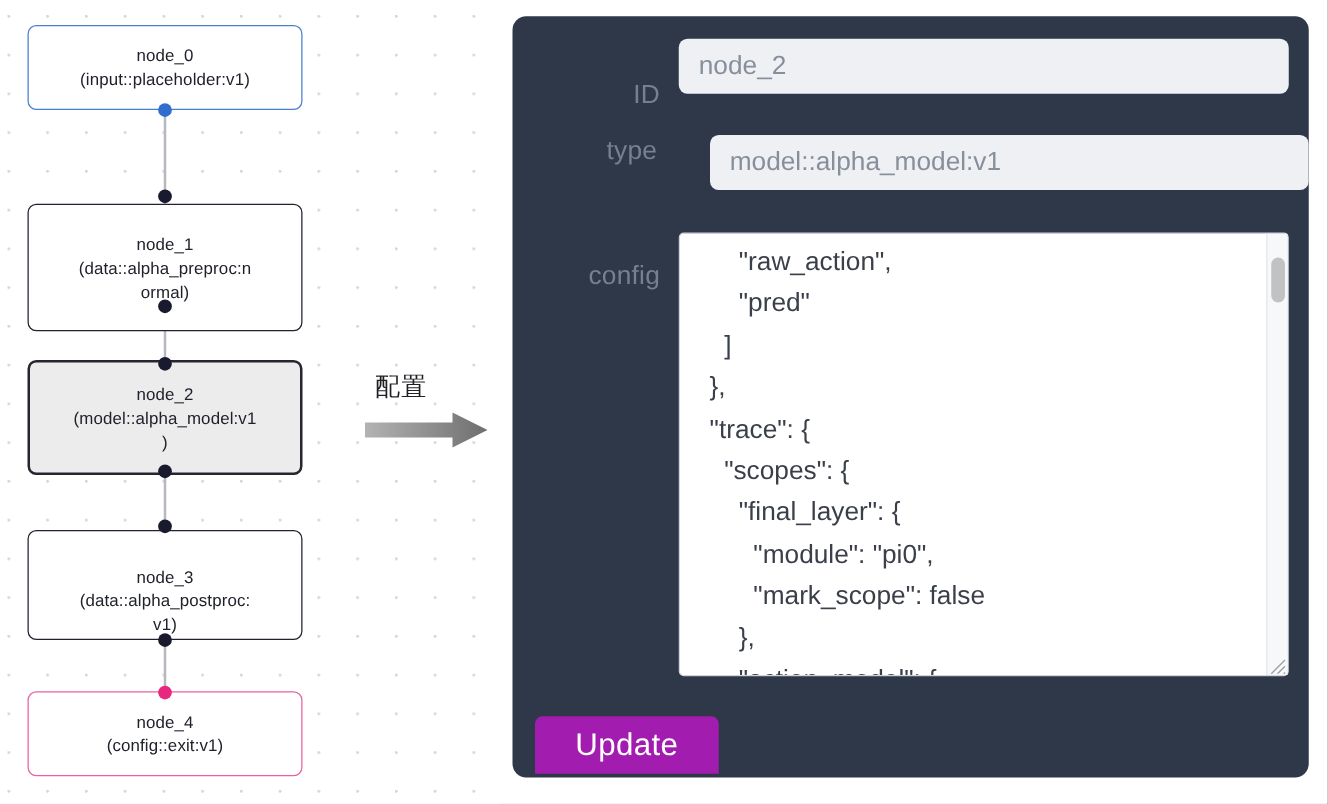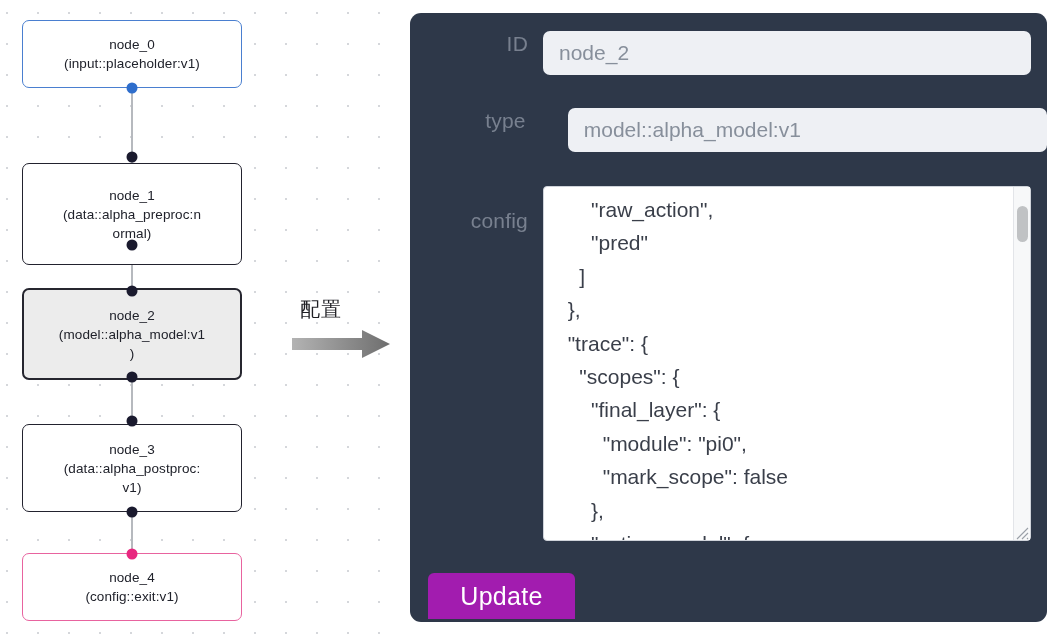--- a/index.html
+++ b/index.html
@@ -125,21 +125,21 @@
     border-radius: 7px;
     color: #878f9b;
     font-family: "Liberation Sans", "DejaVu Sans", sans-serif;
     font-size: 21px;
     padding: 0 16px;
     outline: none;
   }
 
   
   #row-id { left: 0px; top: 18px; width: 637px; }
-  #row-id .field-label { width: 118px; margin-right: 15px; }
+  #row-id .field-label { width: 118px; margin-right: 15px; margin-top: 32px; }
   #row-id .field-input { width: 488px; height: 44px; }
 
   
   #row-type { left: 0px; top: 95px; width: 637px; gap: 27px; }
   #row-type .field-label { width: 118px; margin-right: 15px; }
   #row-type .field-input { width: 488px; height: 44px; }
 
   
   #row-config { left: 0px; top: 173px; width: 637px; }
   #row-config .field-label { width: 118px; margin-right: 15px; padding-top: 22px; }
@@ -234,21 +234,21 @@
 (data::alpha_preproc:n
 ormal)</span>
   </div>
 
   <div class="node node-selected" style="left:22px; top:288px; width:220px; height:92px;">
     <span class="node-text">node_2
 (model::alpha_model:v1
 )</span>
   </div>
 
-  <div class="node" style="left:22px; top:424px; width:220px; height:88px;">
+  <div class="node" style="left:22px; top:424px; width:220px; height:88px;align-items:flex-end;">
     <span class="node-text">node_3
 (data::alpha_postproc:
 v1)</span>
   </div>
 
   <div class="node node-output" style="left:22px; top:553px; width:220px; height:68px;">
     <span class="node-text">node_4
 (config::exit:v1)</span>
   </div>
 

